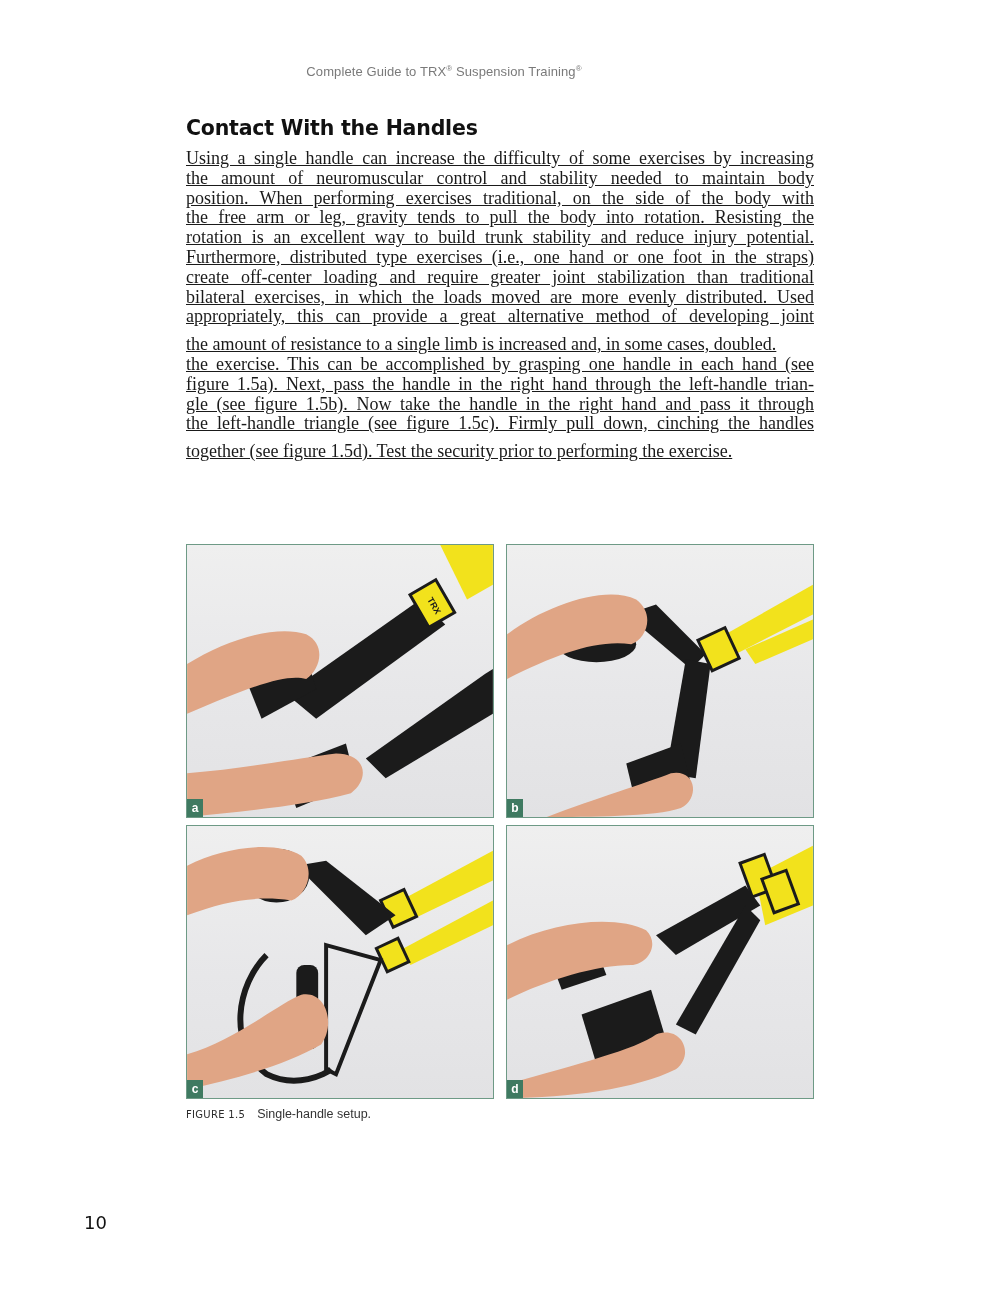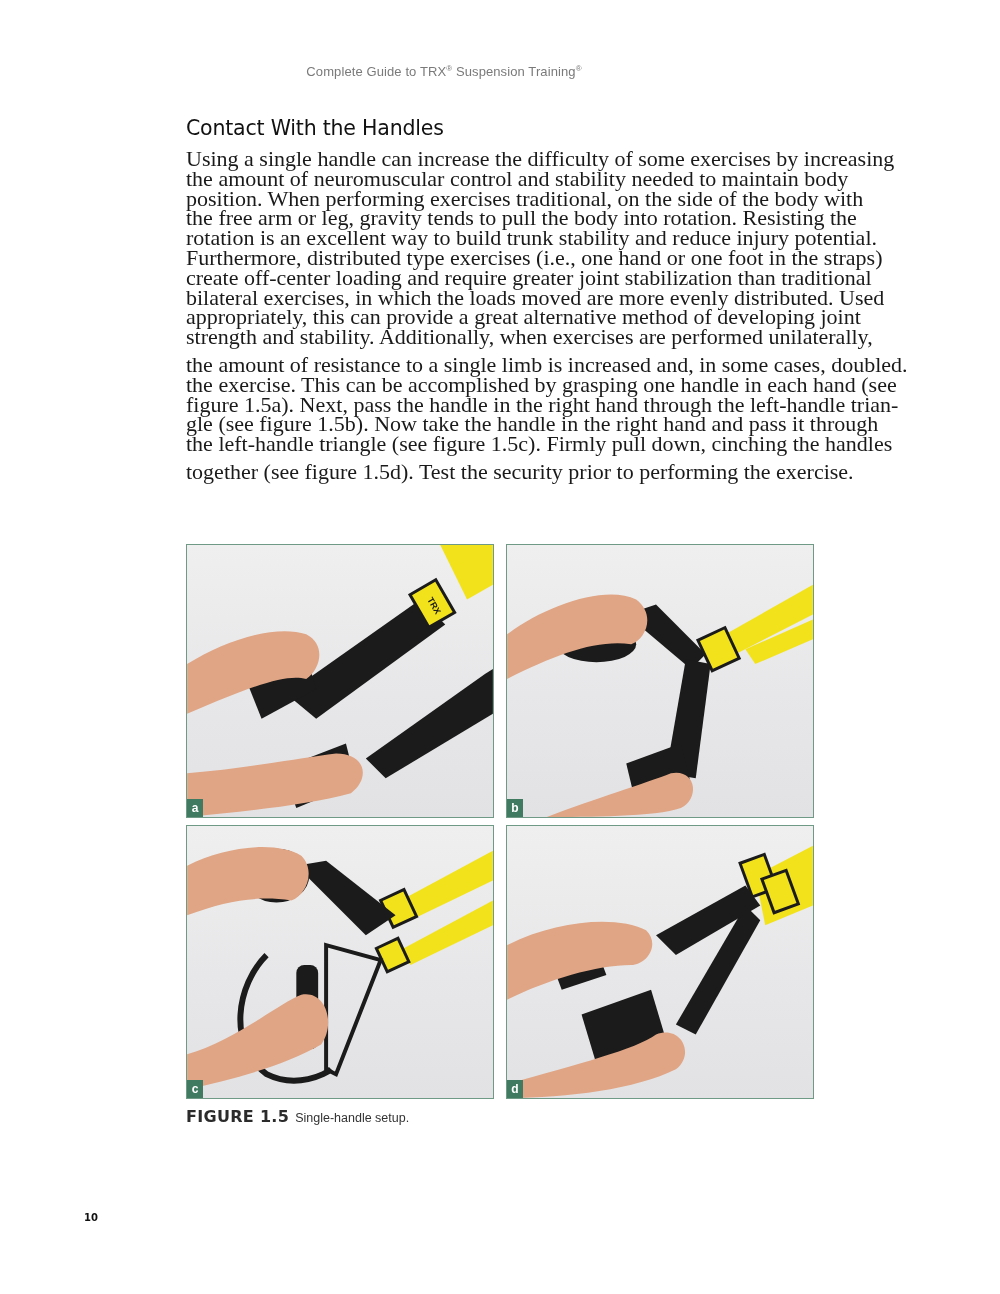--- a/index.html
+++ b/index.html
@@ -7,27 +7,27 @@
   body { position: relative; font-family: "Liberation Serif", serif; color: #1a1a1a; }
 
   .running-head {
     position: absolute; top: 64px; left: 0; width: 888px; text-align: center;
     font-family: "Liberation Sans", sans-serif; font-size: 13px; color: #7a7a7a; letter-spacing: 0.1px;
   }
   .running-head sup { font-size: 8px; }
 
   .section-title {
     position: absolute; top: 116px; left: 186px;
-    font-family: "DejaVu Sans", sans-serif; font-weight: normal; font-size: 20.5px; color: #111;
+    font-family: "DejaVu Sans", sans-serif; font-weight: bold; font-size: 20.5px; color: #111;
     letter-spacing: -0.2px;
   }
 
   .body-text {
     position: absolute; top: 149px; left: 186px; width: 628px;
-    font-size: 22px; line-height: 19.8px; text-align: justify; color: #1a1a1a;
+    font-size: 18px; line-height: 19.8px; text-align: justify; color: #1a1a1a; text-decoration: underline;
   }
   .body-text p { margin: 0; }
   .body-text .line { display: block; text-align: justify; text-align-last: justify; white-space: nowrap; }
   .body-text .line.last { text-align-last: left; margin-top: 8px; }
 
   .figure-grid { position: absolute; left: 186px; top: 544px; width: 630px; height: 554px; }
   .panel {
     position: absolute; width: 308px; height: 274px;
     border: 1.5px solid #6e9a86; overflow: hidden;
     background: linear-gradient(180deg, #efefef 0%, #e7e7e9 55%, #e2e2e4 100%);
@@ -37,25 +37,25 @@
     position: absolute; left: 0; bottom: 0; width: 16px; height: 18px;
     background: #3f7a61; color: #ffffff;
     font-family: "Liberation Sans", sans-serif; font-weight: bold; font-size: 12px;
     display: flex; align-items: center; justify-content: center;
   }
 
   .caption {
     position: absolute; top: 1107px; left: 186px;
     font-family: "Liberation Sans", sans-serif; font-size: 12.5px; color: #333;
   }
-  .caption .fig-num { font-family: "DejaVu Sans", sans-serif; font-weight: bold; color: #2b2b2b; font-size: 16px; margin-right: 6px; letter-spacing: 0.3px; }
+  .caption .fig-num { font-family: "DejaVu Sans", sans-serif; font-weight: normal; color: #2b2b2b; font-size: 10px; margin-right: 12px; letter-spacing: 0.3px; }
 
   .page-number {
     position: absolute; top: 1212px; left: 84px;
-    font-family: "DejaVu Sans", sans-serif; font-weight: bold; font-size: 10px; color: #111;
+    font-family: "DejaVu Sans", sans-serif; font-weight: normal; font-size: 18px; color: #111;
   }
 </style>
 </head>
 <body>
 
 <div class="running-head">
   <span>Complete Guide to TRX</span><sup>®</sup><span> Suspension Training</span><sup>®</sup>
 </div>
 
 <h2 class="section-title">Contact With the Handles</h2>
@@ -64,21 +64,20 @@
   <p>
     <span class="line">Using a single handle can increase the difficulty of some exercises by increasing</span>
     <span class="line">the amount of neuromuscular control and stability needed to maintain body</span>
     <span class="line">position. When performing exercises traditional, on the side of the body with</span>
     <span class="line">the free arm or leg, gravity tends to pull the body into rotation. Resisting the</span>
     <span class="line">rotation is an excellent way to build trunk stability and reduce injury potential.</span>
     <span class="line">Furthermore, distributed type exercises (i.e., one hand or one foot in the straps)</span>
     <span class="line">create off-center loading and require greater joint stabilization than traditional</span>
     <span class="line">bilateral exercises, in which the loads moved are more evenly distributed. Used</span>
     <span class="line">appropriately, this can provide a great alternative method of developing joint</span>
-    <span class="line">strength and stability. Additionally, when exercises are performed unilaterally,</span>
     <span class="line last">the amount of resistance to a single limb is increased and, in some cases, doubled.</span>
   </p>
   <p>
     <span class="line">the exercise. This can be accomplished by grasping one handle in each hand (see</span>
     <span class="line">figure 1.5a). Next, pass the handle in the right hand through the left-handle trian-</span>
     <span class="line">gle (see figure 1.5b). Now take the handle in the right hand and pass it through</span>
     <span class="line">the left-handle triangle (see figure 1.5c). Firmly pull down, cinching the handles</span>
     <span class="line last">together (see figure 1.5d). Test the security prior to performing the exercise.</span>
   </p>
 </div>

